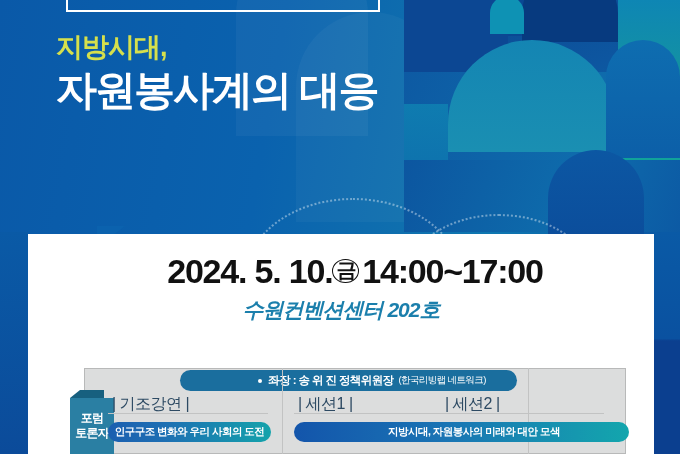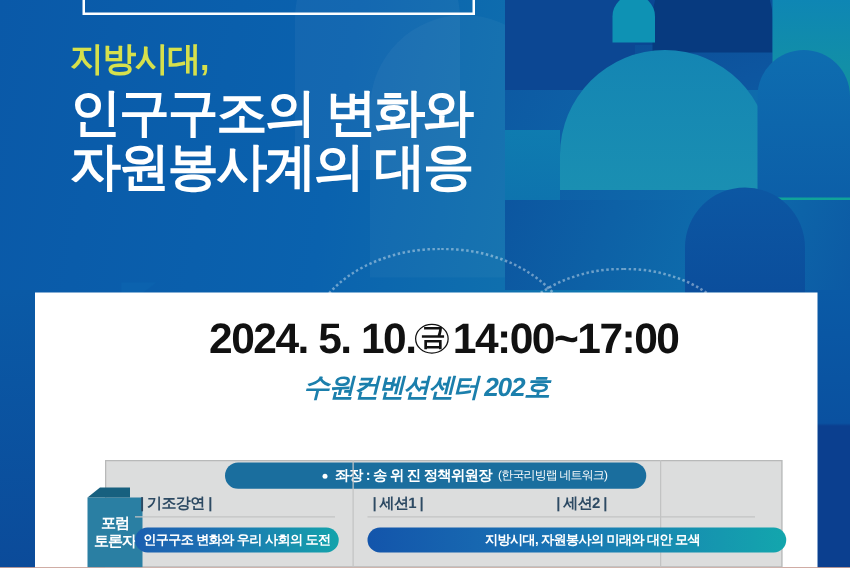--- a/index.html
+++ b/index.html
@@ -9,21 +9,21 @@
   }
   body {
     font-family: "Liberation Sans", "DejaVu Sans", sans-serif;
   }
 
   #poster {
     position: relative;
     width: 680px;
     height: 454px;
     overflow: hidden;
-    background: #c2410c;
+    background: #a21caf;
   }
 
   
   .bg-base {
     position: absolute;
     inset: 0;
     background: linear-gradient(100deg, #0a59a8 0%, #0a62ae 38%, #0f6fae 58%, #0e77b0 70%, #0b5fa8 86%, #0a4e9e 100%);
   }
   .bg-deep-right {
     position: absolute;
@@ -281,22 +281,22 @@
     box-sizing: border-box;
   }
 
   .cols {
     position: absolute;
     left: 72px; top: 160px;
     width: 512px; height: 60px;
   }
   .col-label {
     position: absolute;
-    font-size: 12px;
-    font-weight: 700;
+    font-size: 16px;
+    font-weight: 400;
     color: #2d4a63;
     letter-spacing: -0.5px;
     white-space: nowrap;
   }
   .lab-1 { left: 12px;  top: 0; }
   .lab-2 { left: 198px; top: 0; }
   .lab-3 { left: 345px; top: 0; }
   .hr-under {
     position: absolute;
     height: 1px;
@@ -371,21 +371,20 @@
   <div class="arch arch-right-blue"></div>
   <div class="bg-block-lower"></div>
   <div class="arch arch-blue-lower"></div>
   <div class="dots dots-a"></div>
   <div class="dots dots-b"></div>
 
   <div class="top-box"></div>
 
   <div class="title-wrap">
     <p class="subtitle">지방시대,</p>
-    <p class="title-line">인구구조의 변화와</p>
     <p class="title-line">자원봉사계의 대응</p>
   </div>
 
   <div class="rail-left"></div>
   <div class="rail-right"></div>
 
   <div class="bubble-tail"></div>
 
   <div class="card">
 

